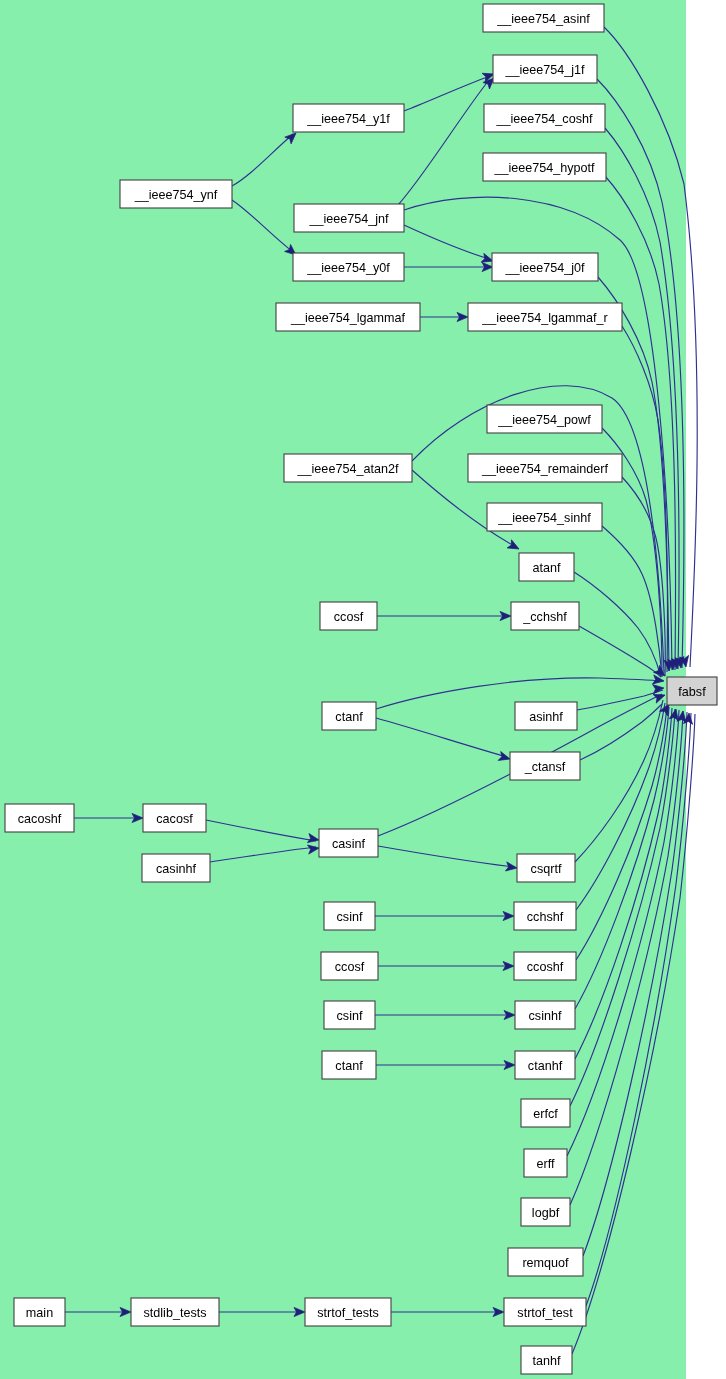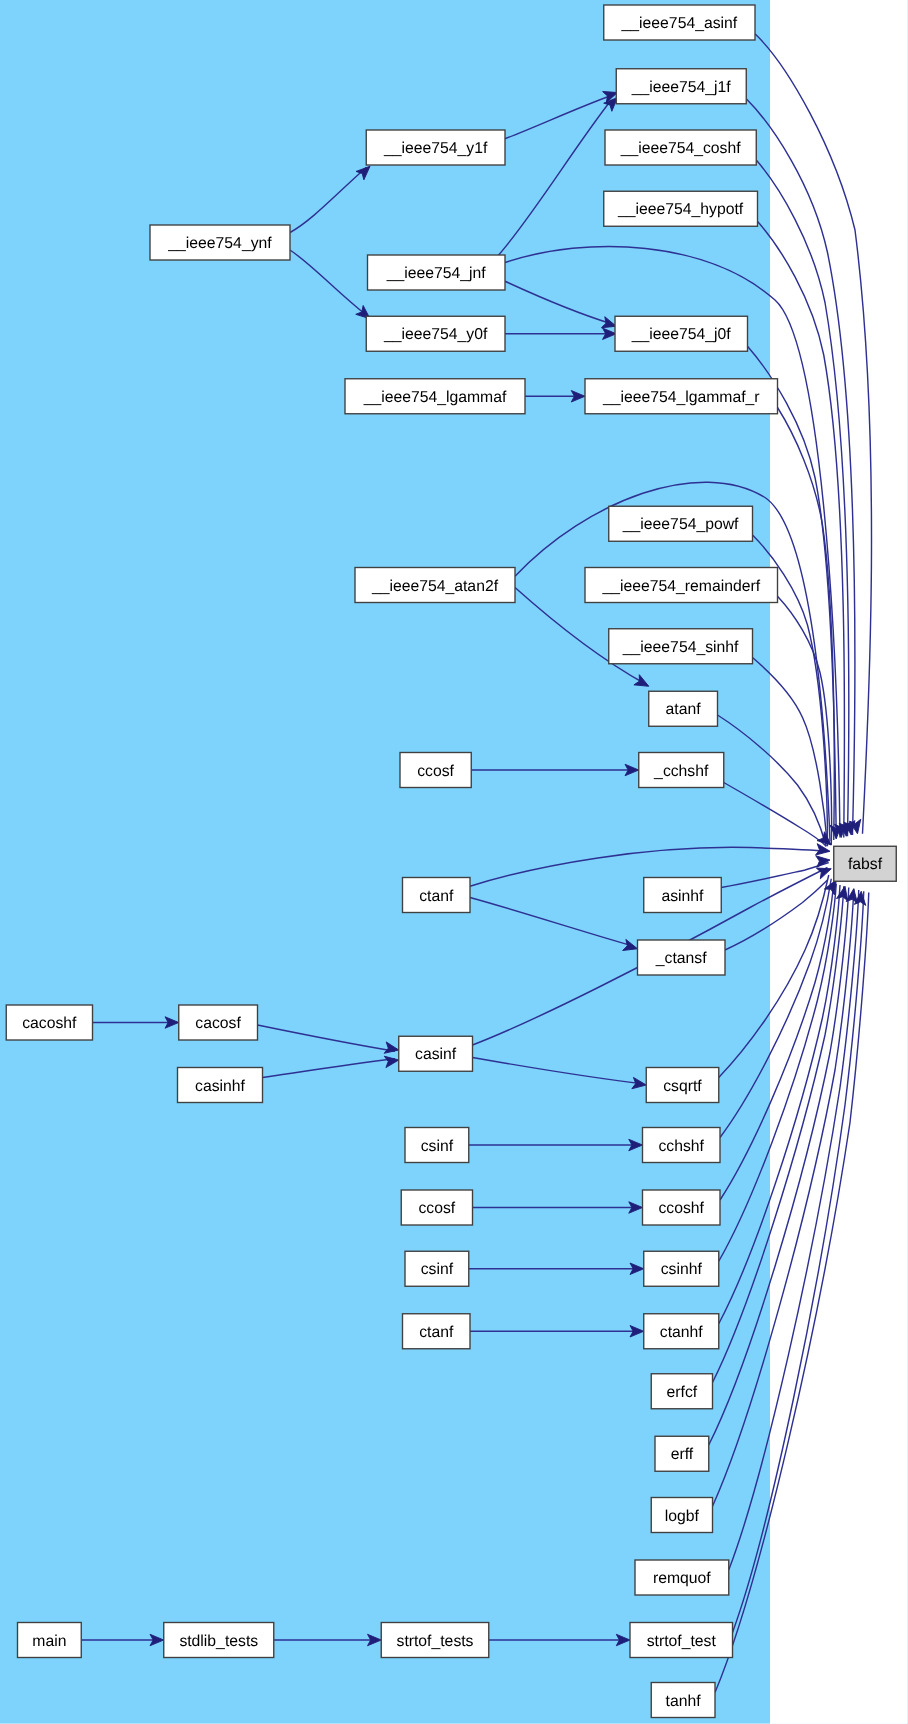--- a/index.html
+++ b/index.html
@@ -9,23 +9,23 @@
     background: #ffffff;
   }
   body {
     width: 726px;
     height: 1379px;
     font-family: "Liberation Sans", sans-serif;
     overflow: hidden;
   }
   #callgraph-root {
     position: relative;
-    width: 616px;
+    width: 686px;
     height: 1379px;
-    background: #7dd3fc;
+    background: #86efac;
   }
   #graph-svg {
     position: absolute;
     left: 0;
     top: 0;
     width: 726px;
     height: 1379px;
     display: block;
   }
   .node-rect {

